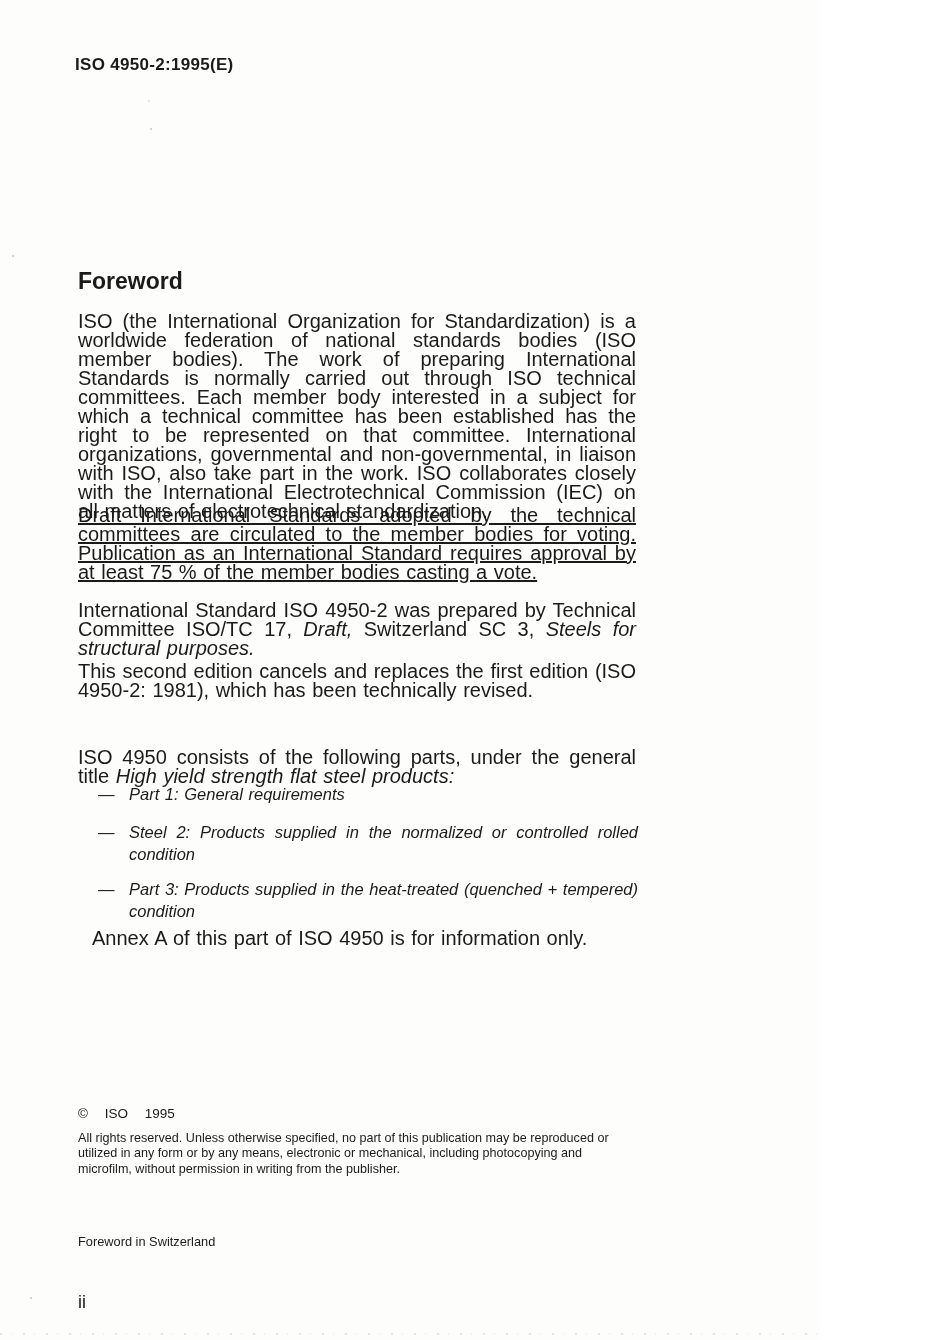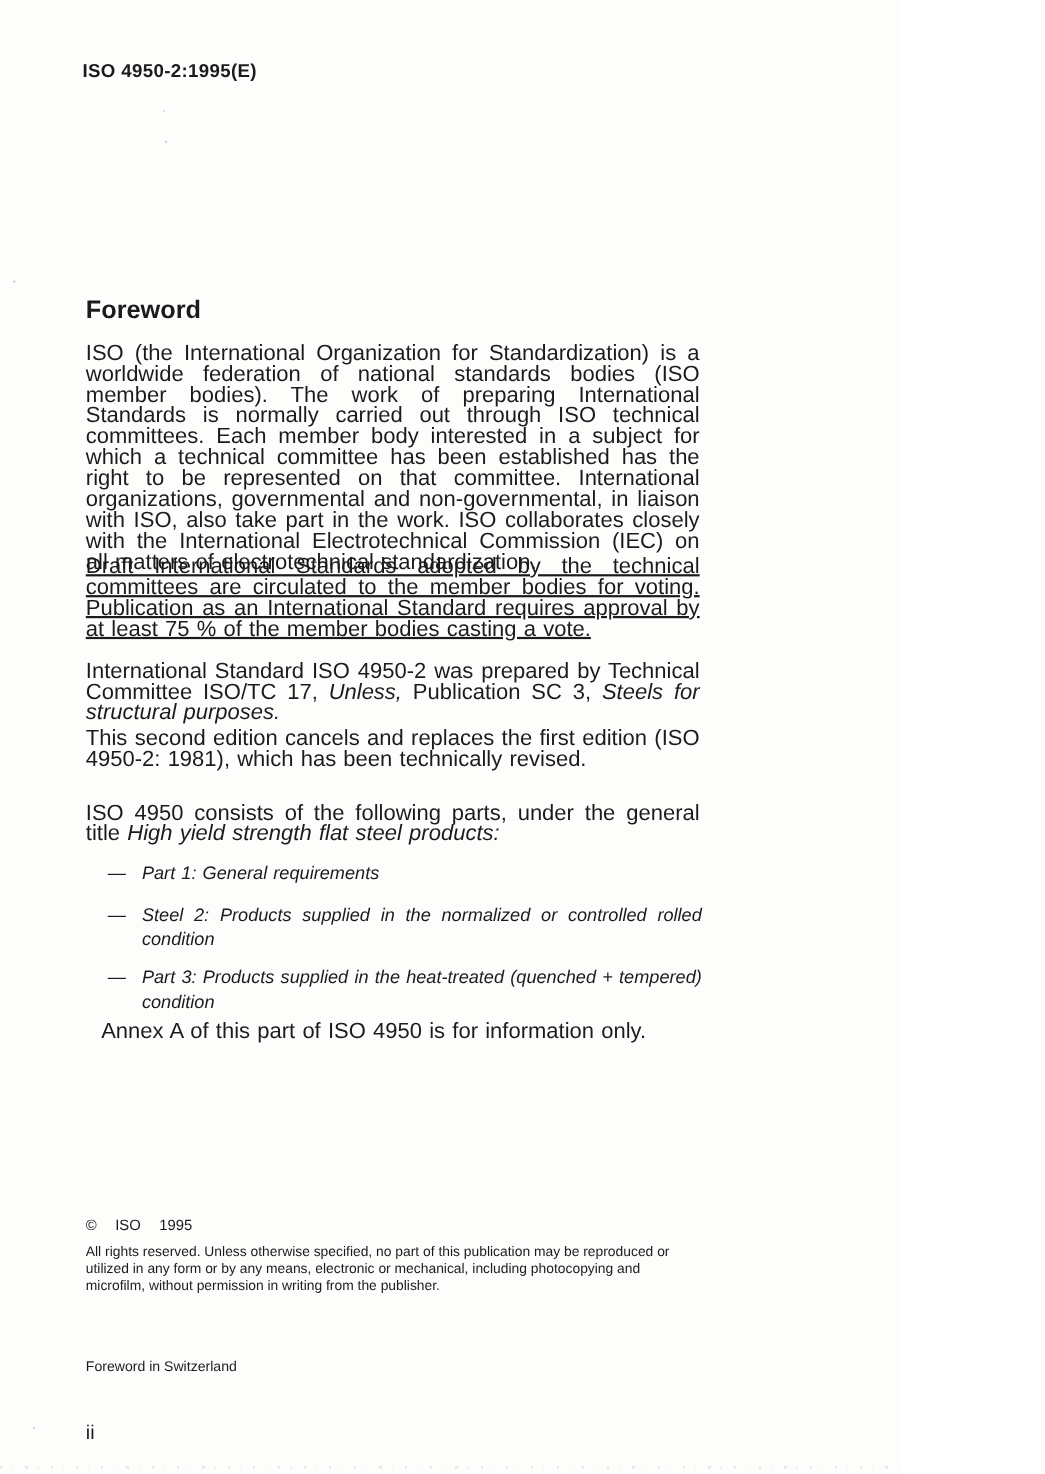--- a/index.html
+++ b/index.html
@@ -34,21 +34,21 @@
     width: 558px;
     font-size: 20px;
     line-height: 19px;
     text-align: justify;
     word-spacing: 1px;
   }
   .p1 { top: 312px; }
   .p2 { top: 506px; text-decoration: underline; }
   .p3 { top: 601px; }
   .p4 { top: 662px; }
-  .p5 { top: 730px; }
+  .p5 { top: 748px; }
   .annex { left: 92px; top: 929px; width: 545px; text-align: left; }
 
   .it { font-style: italic; }
 
   .list-item {
     left: 98px;
     width: 540px;
     display: flex;
     font-size: 16.5px;
     line-height: 21.5px;
@@ -135,21 +135,21 @@
 <div class="page">
 
   <div class="abs doc-header">ISO 4950-2:1995(E)</div>
 
   <div class="abs foreword-heading">Foreword</div>
 
   <div class="abs body-text p1">ISO (the International Organization for Standardization) is a worldwide federation of national standards bodies (ISO member bodies). The work of preparing International Standards is normally carried out through ISO technical committees. Each member body interested in a subject for which a technical committee has been established has the right to be represented on that committee. International organizations, governmental and non-governmental, in liaison with ISO, also take part in the work. ISO collaborates closely with the International Electrotechnical Commission (IEC) on all matters of electrotechnical standardization.</div>
 
   <div class="abs body-text p2">Draft International Standards adopted by the technical committees are circulated to the member bodies for voting. Publication as an International Standard requires approval by at least 75 % of the member bodies casting a vote.</div>
 
-  <div class="abs body-text p3"><span>International Standard ISO 4950-2 was prepared by Technical Committee ISO/TC 17, </span><span class="it">Unless,</span><span> Publication SC 3, </span><span class="it">Steels for structural purposes.</span></div>
+  <div class="abs body-text p3"><span>International Standard ISO 4950-2 was prepared by Technical Committee ISO/TC 17, </span><span class="it">Draft,</span><span> Switzerland SC 3, </span><span class="it">Steels for structural purposes.</span></div>
 
   <div class="abs body-text p4">This second edition cancels and replaces the first edition (ISO 4950-2: 1981), which has been technically revised.</div>
 
   <div class="abs body-text p5"><span>ISO 4950 consists of the following parts, under the general title </span><span class="it">High yield strength flat steel products:</span></div>
 
   <div class="abs list-item li-1">
     <span class="list-dash">—</span>
     <span class="list-text">Part 1: General requirements</span>
   </div>
 

